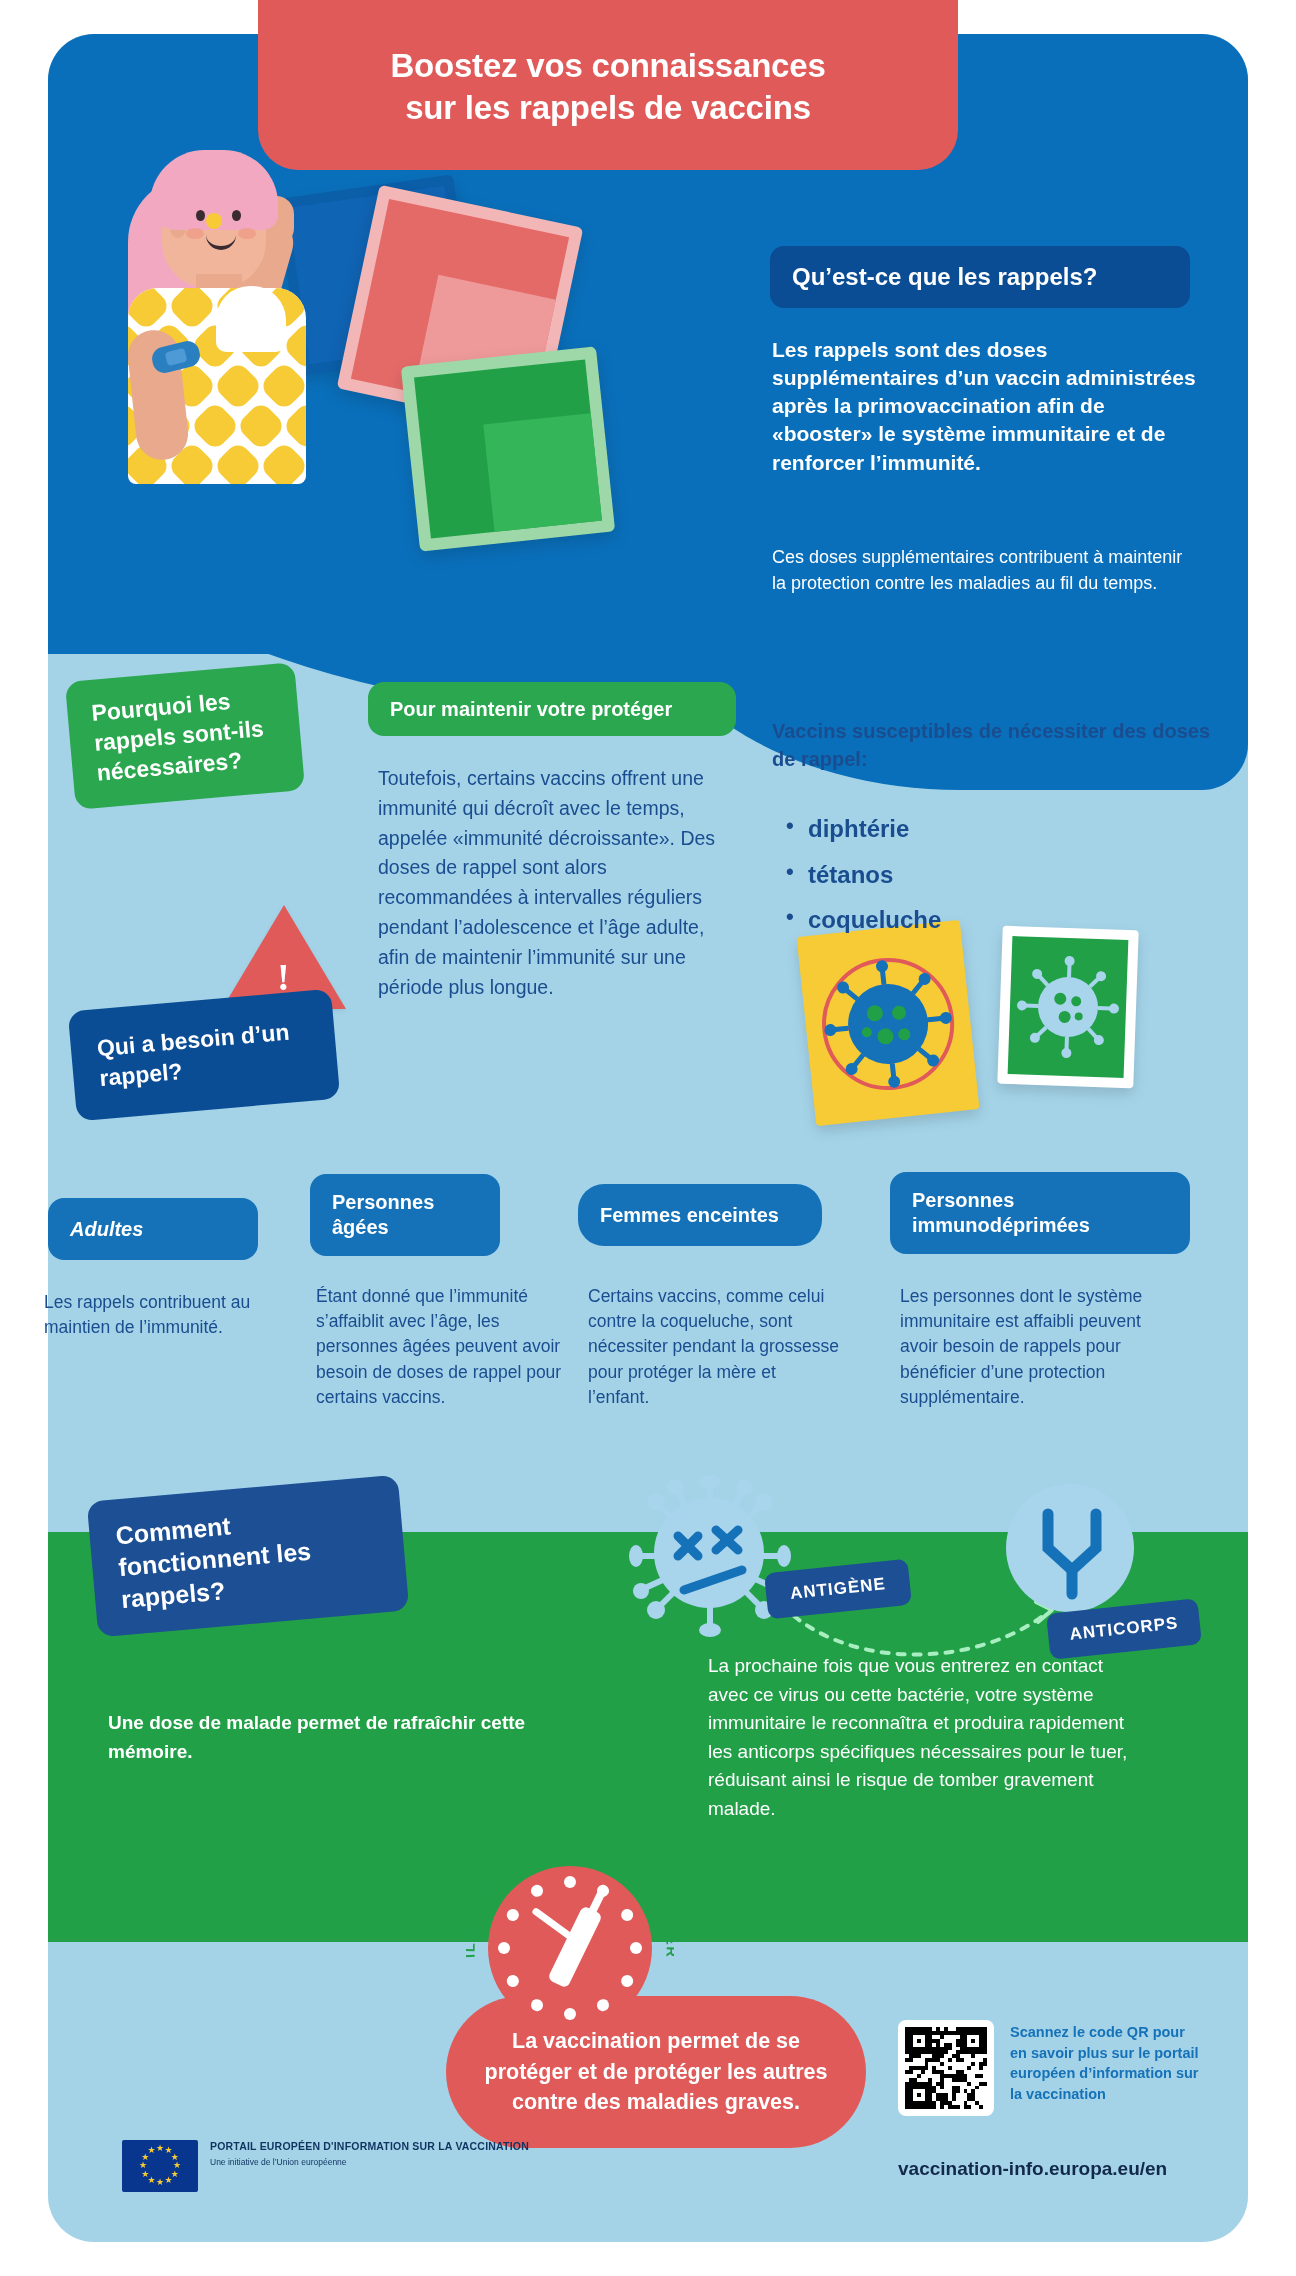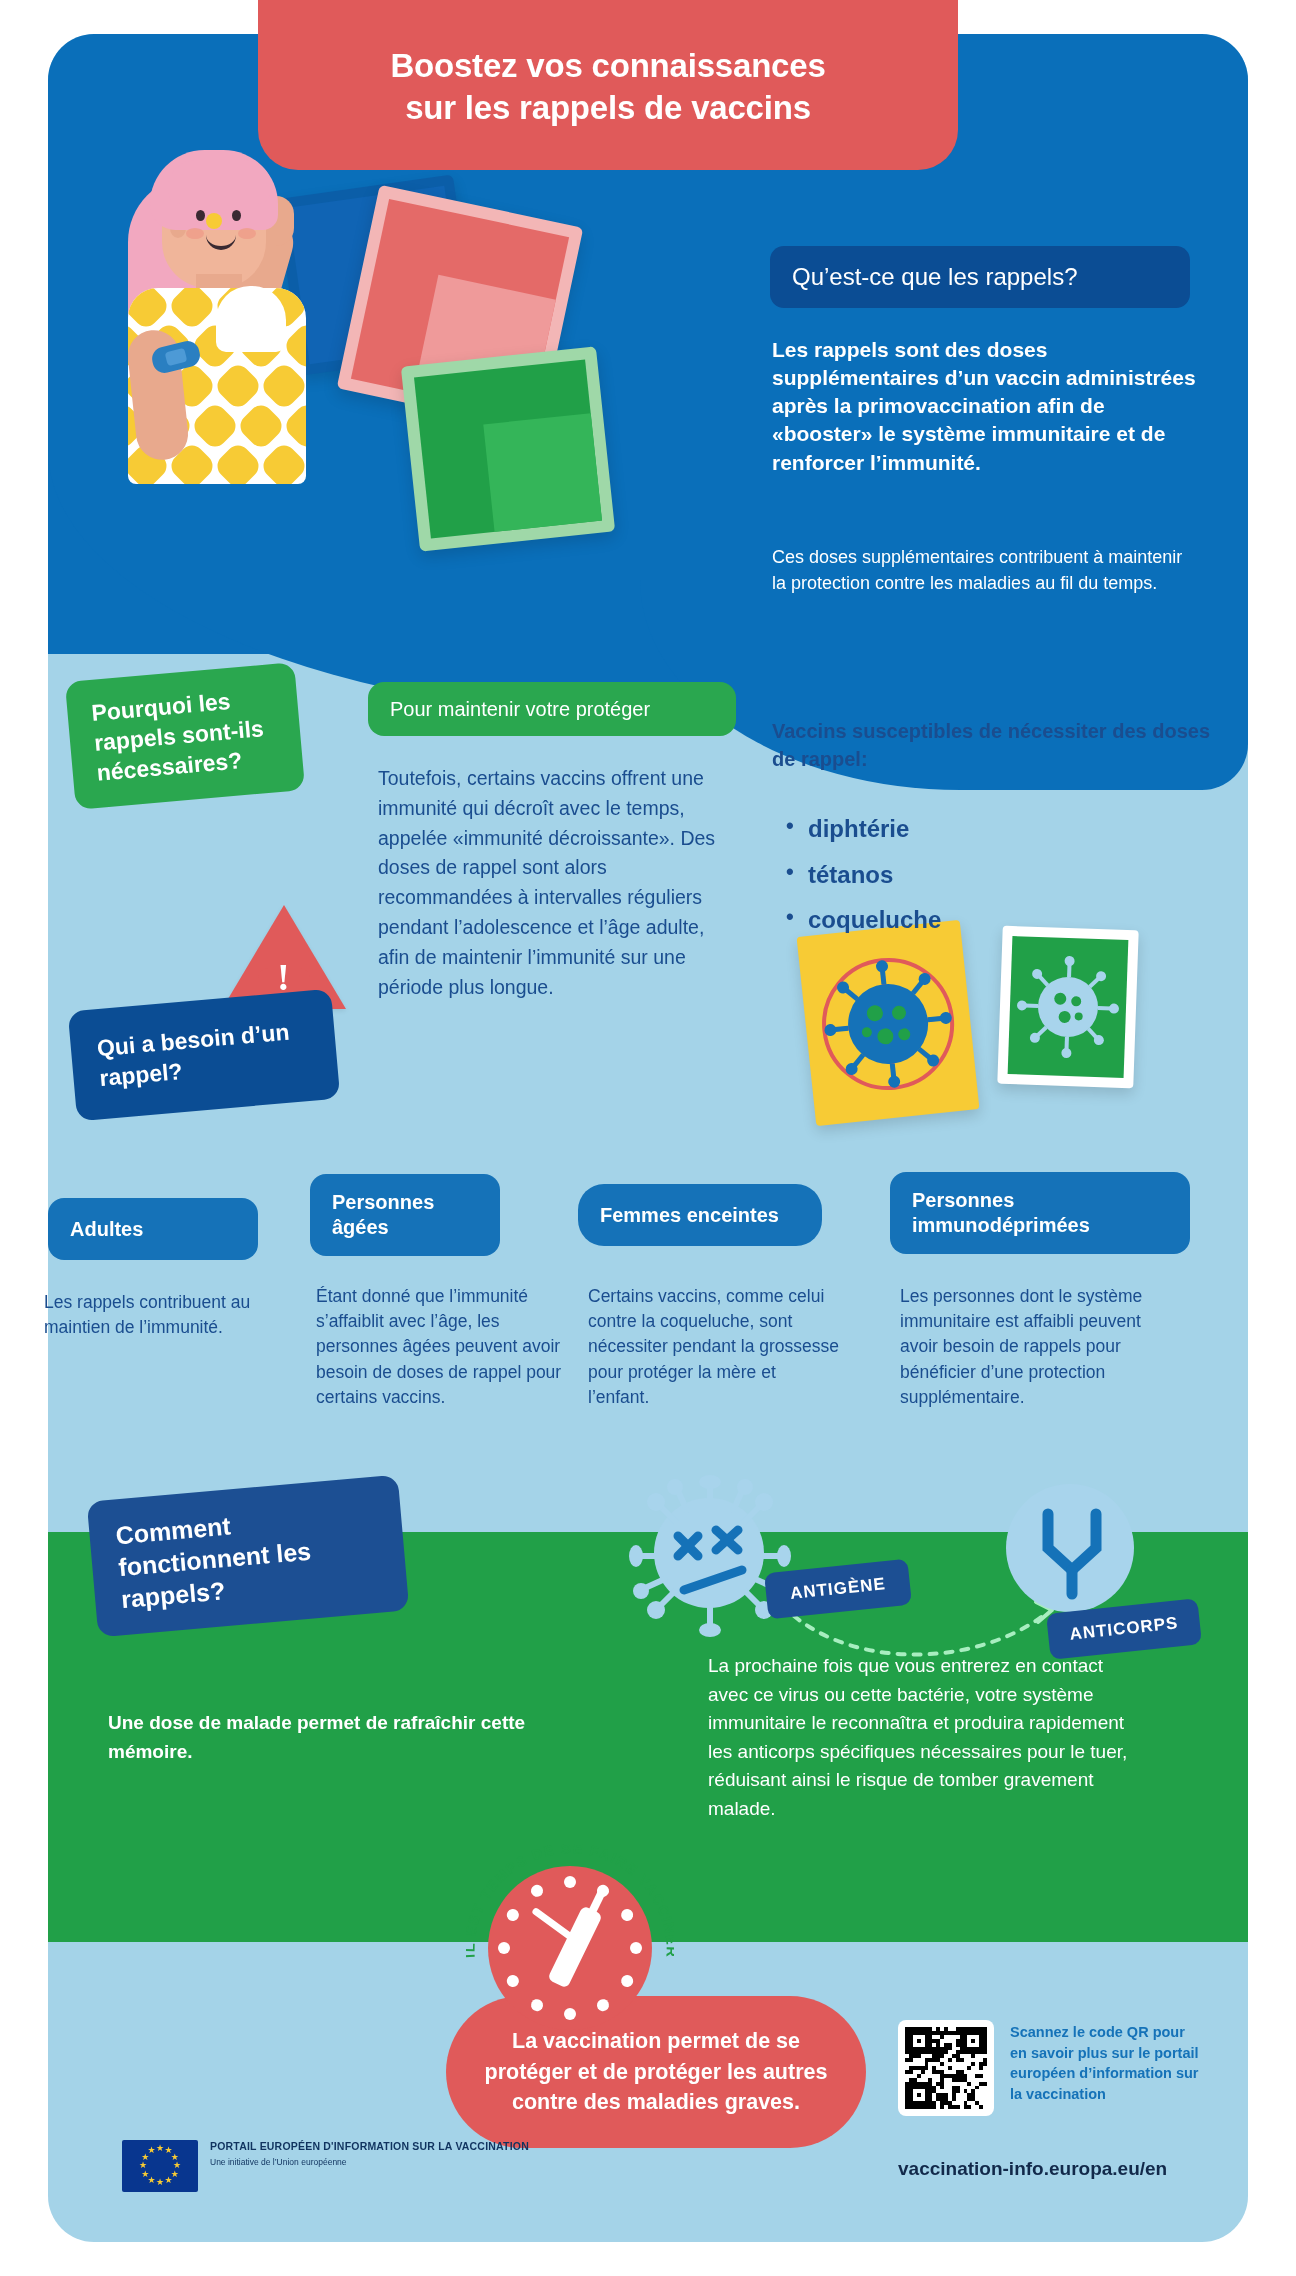--- a/index.html
+++ b/index.html
@@ -240,21 +240,21 @@
     left: 459px; top: 424px; width: 54px; height: 42px;
     background: #ffffff; border-radius: 8px;
   }
   .band-gr-c i { background: #6fbf7a; }
 
   
   .pill {
     position: absolute;
     border-radius: 14px;
     color: #ffffff;
-    font-weight: normal;
+    font-weight: bold;
     display: flex; align-items: center;
     padding: 0 22px;
     z-index: 7;
   }
 
   .tag-quest {
     left: 770px; top: 246px; width: 420px; height: 62px;
     background: #0b4d94; font-size: 24px;
     justify-content: flex-start;
   }
@@ -723,21 +723,21 @@
         </g>
       </svg>
     </div>
   </div>
 
   <div class="warn"></div>
   <div class="warn-r"></div>
   <div class="warn-bang">!</div>
   <div class="tag-qui">Qui a besoin d’un rappel?</div>
 
-  <div class="aud-pill" style="left:48px;  top:1198px; width:210px; height:62px;">Adultes</div>
+  <div class="aud-pill" style="left:48px;  top:1198px; width:210px; height:62px;font-style:italic;">Adultes</div>
   <div class="aud-pill" style="left:310px; top:1174px; width:190px; height:82px;">Personnes âgées</div>
   <div class="aud-pill" style="left:578px; top:1184px; width:244px; height:62px;border-radius:26px;">Femmes enceintes</div>
   <div class="aud-pill" style="left:890px; top:1172px; width:300px; height:82px;">Personnes immunodéprimées</div>
 
   <div class="aud-text" style="left:44px;  top:1290px; width:234px;">Les rappels contribuent au maintien de l’immunité.</div>
   <div class="aud-text" style="left:316px; top:1284px; width:252px;">Étant donné que l’immunité s’affaiblit avec l’âge, les personnes âgées peuvent avoir besoin de doses de rappel pour certains vaccins.</div>
   <div class="aud-text" style="left:588px; top:1284px; width:252px;">Certains vaccins, comme celui contre la coqueluche, sont nécessiter pendant la grossesse pour protéger la mère et l’enfant.</div>
   <div class="aud-text" style="left:900px; top:1284px; width:268px;">Les personnes dont le système immunitaire est affaibli peuvent avoir besoin de rappels pour bénéficier d’une protection supplémentaire.</div>
 
   <div class="green-section"></div>

